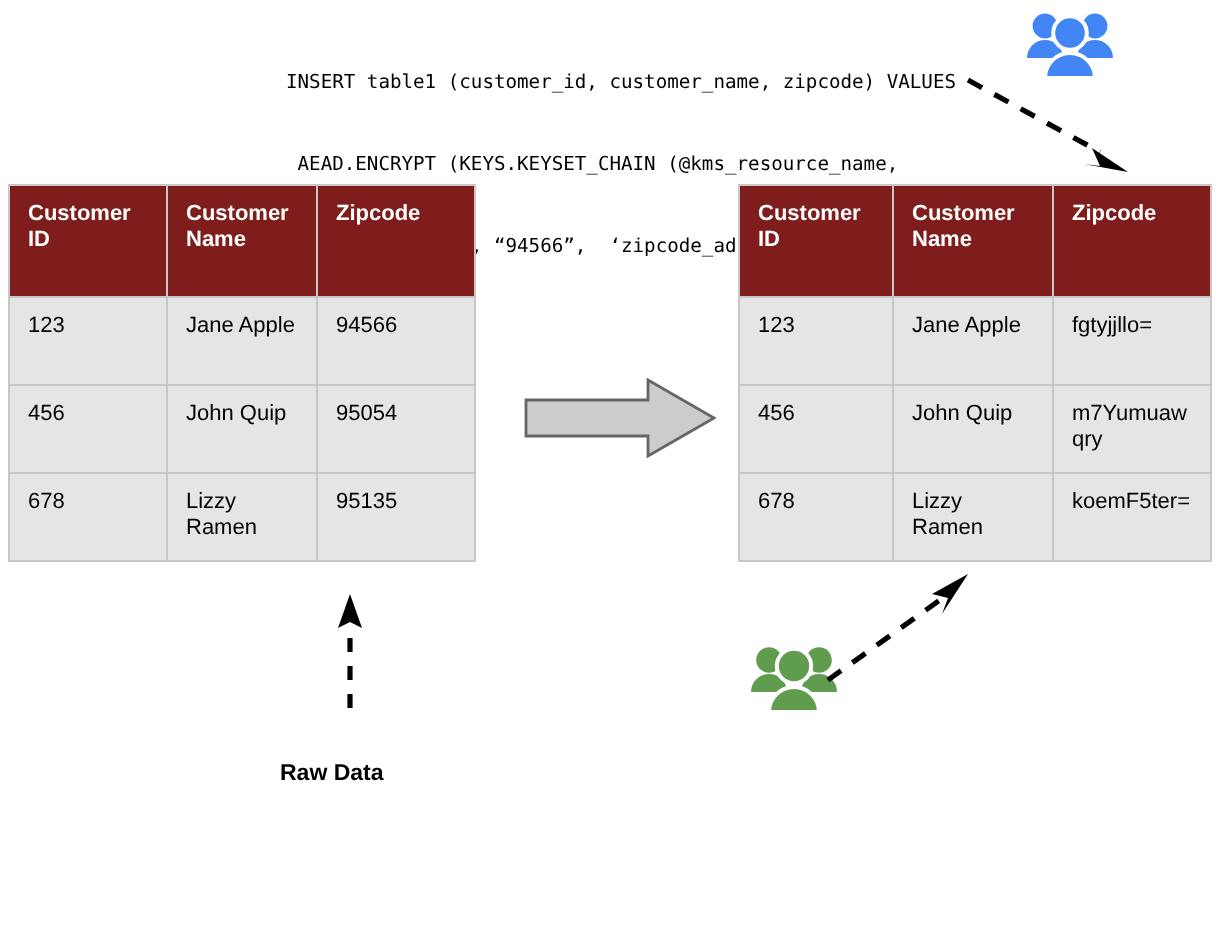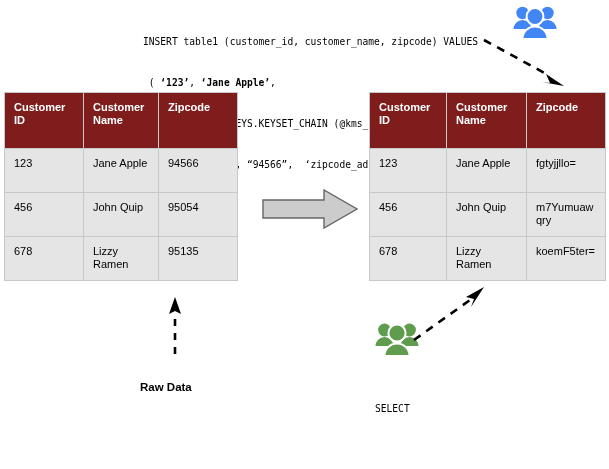--- a/index.html
+++ b/index.html
@@ -123,21 +123,20 @@
   #top-dashed-arrow { left: 480px; top: 36px; width: 92px; height: 56px; }
   #bottom-dashed-arrow { left: 412px; top: 280px; width: 82px; height: 62px; }
 </style>
 </head>
 <body>
 
 <div id="canvas">
 
   <div id="insert-sql" class="abs sql">
     <span class="ln">INSERT table1 (customer_id, customer_name, zipcode) VALUES</span>
-    <span class="ln"><span> ( </span><b>‘123’</b><span>, </span><b>‘Jane Apple’</b><span>,</span></span>
     <span class="ln"> AEAD.ENCRYPT (KEYS.KEYSET_CHAIN (@kms_resource_name,</span>
     <span class="ln">@wrapped_keyset), “94566”,  ‘zipcode_ad’) as zipcode));</span>
   </div>
 
   <div id="people-blue" class="abs">
     <svg width="46" height="40" viewBox="0 0 46 40" xmlns="http://www.w3.org/2000/svg">
 
       <circle cx="10.5" cy="11" r="6.2" fill="#4285f4"></circle>
       <path d="M1.5 27 a9 9 0 0 1 18 0 z" fill="#4285f4"></path>
 
@@ -251,20 +250,19 @@
   </div>
 
   <div id="bottom-dashed-arrow" class="abs">
     <svg width="82" height="62" viewBox="0 0 82 62" xmlns="http://www.w3.org/2000/svg">
       <line x1="2" y1="60" x2="58" y2="20" stroke="#000000" stroke-width="2.6" stroke-dasharray="8,7"></line>
       <polygon points="72,7 54,17 62,19 59,27" fill="#000000"></polygon>
     </svg>
   </div>
 
   <div id="select-sql" class="abs sql">
-    <span class="ln">SELECT</span>
     
     
     
     
   </div>
 
 </div>
 
 </body></html>

